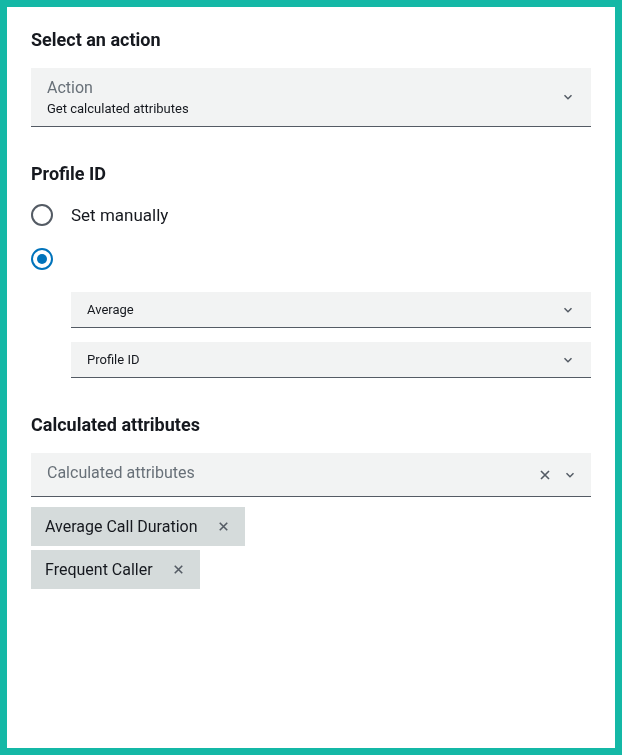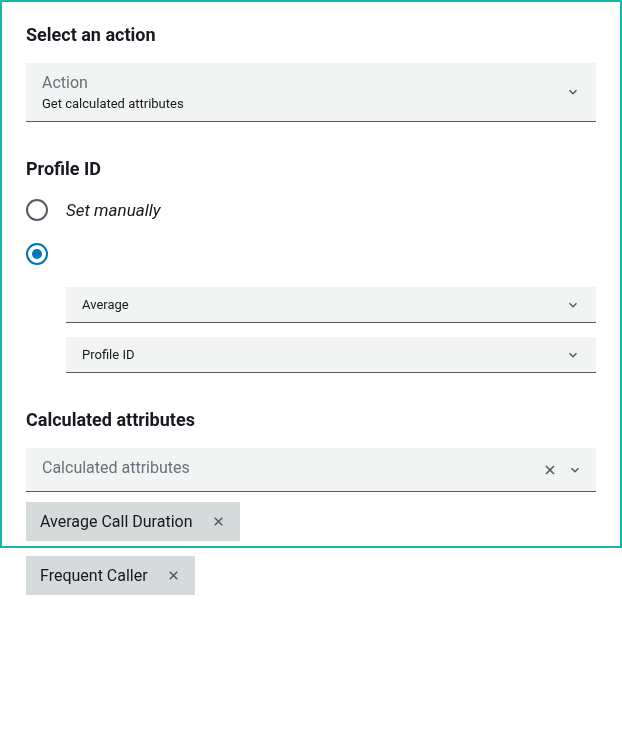--- a/index.html
+++ b/index.html
@@ -7,23 +7,23 @@
       margin: 0;
       padding: 0;
     }
     body {
       font-family: -apple-system, BlinkMacSystemFont, "Segoe UI", Roboto, Helvetica, Arial, sans-serif;
       background: #fff;
       width: 622px;
       height: 755px;
     }
     .panel {
-      border: 2px solid #14b8a6;
+      border: 7px solid #14b8a6;
       width: 622px;
-      height: 548px;
+      height: 755px;
       padding: 22px 24px;
     }
     .section-title {
       font-size: 18px;
       font-weight: 700;
       color: #16191f;
       margin-bottom: 18px;
     }
     .dropdown {
       background: #f2f3f3;
@@ -57,21 +57,20 @@
     }
     .radio-group {
       margin-top: 20px;
     }
     .radio-row {
       display: flex;
       align-items: center;
       gap: 18px;
       margin-bottom: 22px;
       cursor: pointer;
-      font-style: italic;
     }
     .radio-circle {
       width: 22px;
       height: 22px;
       border-radius: 50%;
       border: 2px solid #545b64;
       display: flex;
       align-items: center;
       justify-content: center;
       flex-shrink: 0;
@@ -121,21 +120,21 @@
       margin-top: 10px;
     }
     .chip {
       display: inline-flex;
       align-items: center;
       background: #d5dbdb;
       padding: 10px 14px;
       font-size: 16px;
       color: #16191f;
       gap: 18px;
-      margin-bottom: 15px;
+      margin-bottom: 4px;
     }
     .chip-x {
       width: 15px;
       height: 15px;
       cursor: pointer;
       display: block;
     }
   </style>
 </head>
 <body>

